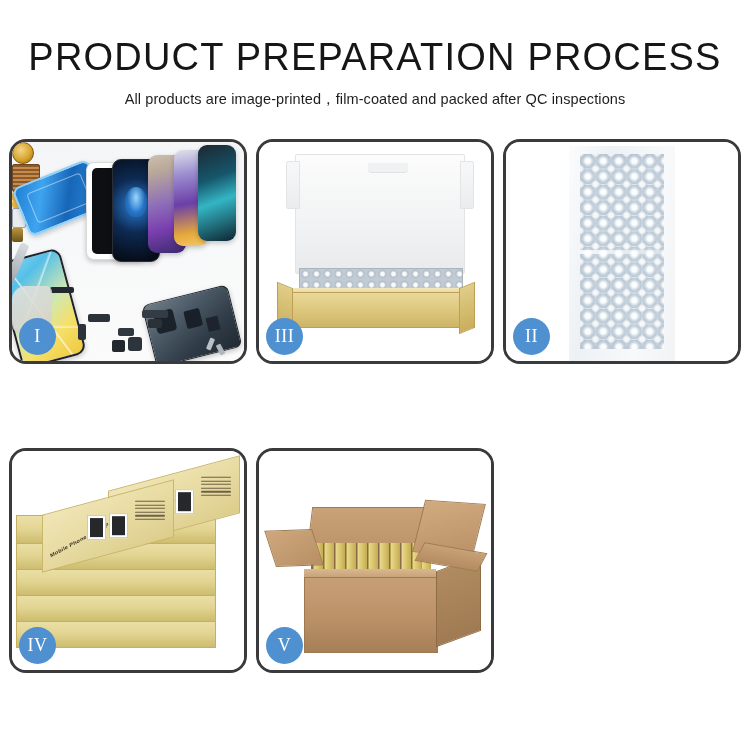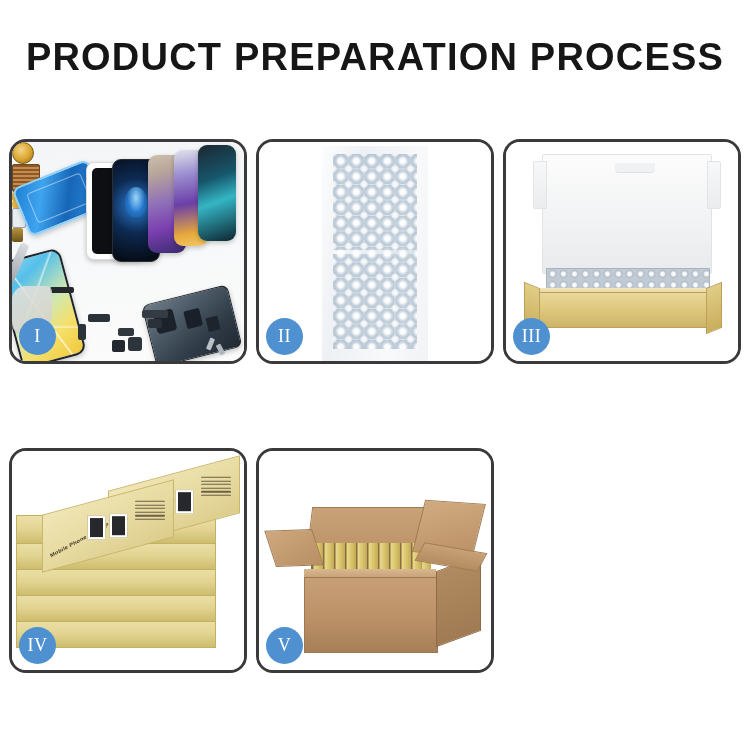--- a/index.html
+++ b/index.html
@@ -7,21 +7,21 @@
     width: 750px; height: 750px;
     background: #ffffff;
     font-family: "Liberation Sans", sans-serif;
     overflow: hidden;
   }
   #root { position: relative; width: 750px; height: 750px; background: #fff; }
 
   
   .header { position: absolute; left: 0; top: 0; width: 750px; text-align: center; }
   .title {
-    font-size: 38px; font-weight: 700; color: #161616;
+    font-size: 38px; font-weight: 400; color: #161616;
     letter-spacing: 1.2px; line-height: 1; margin-top: 38px;
     white-space: nowrap;
   }
   .subtitle {
     font-size: 14.5px; color: #1d1d1d; margin-top: 14px;
     letter-spacing: 0.1px; white-space: nowrap;
   }
 
   
   .grid {
@@ -375,20 +375,21 @@
     transform: skewY(-22deg); border-radius:2px;
   }
 </style>
 </head>
 <body>
 
 <div id="root">
 
   <div class="header">
     <div class="title">PRODUCT PREPARATION PROCESS</div>
+    <div class="subtitle">All products are image-printed，film-coated and packed after QC inspections</div>
   </div>
 
   <div class="grid">
 
     <div class="panel">
       <div class="panel-inner p1">
         <div class="phone ph-a"></div>
         <div class="phone ph-b"></div>
         <div class="phone ph-c"></div>
         <div class="phone ph-d"></div>
@@ -412,43 +413,43 @@
         <div class="part-cap"></div>
         <div class="part part-screw1"></div>
         <div class="part part-screw2"></div>
         <div class="part-tool"></div>
         <div class="part-hand"></div>
       </div>
       <div class="badge">I</div>
     </div>
 
     <div class="panel">
-      <div class="panel-inner p2">
-        <div class="wrap-outer"></div>
-        <div class="wrap-film">
-          <div class="bubbles"></div>
-          <div class="bubbles2"></div>
-          <div class="wrap-seam"></div>
-        </div>
-      </div>
-      <div class="badge">II</div>
-    </div>
-
-    <div class="panel">
       <div class="panel-inner p3">
         <div class="b3-lid">
           <div class="b3-lidnotch"></div>
         </div>
         <div class="b3-inner"></div>
         <div class="b3-rim"></div>
         <div class="b3-front"></div>
         <div class="b3-fl"></div>
         <div class="b3-fr"></div>
       </div>
       <div class="badge">III</div>
+    </div>
+
+    <div class="panel">
+      <div class="panel-inner p2">
+        <div class="wrap-outer"></div>
+        <div class="wrap-film">
+          <div class="bubbles"></div>
+          <div class="bubbles2"></div>
+          <div class="wrap-seam"></div>
+        </div>
+      </div>
+      <div class="badge">II</div>
     </div>
 
     <div class="panel">
       <div class="panel-inner p4">
         <div class="stackwrap">
           <div class="sbox s-l1"></div>
           <div class="sbox s-l2"></div>
           <div class="sbox s-l3"></div>
           <div class="sbox s-l4"></div>
           <div class="sbox s-l5"></div>

